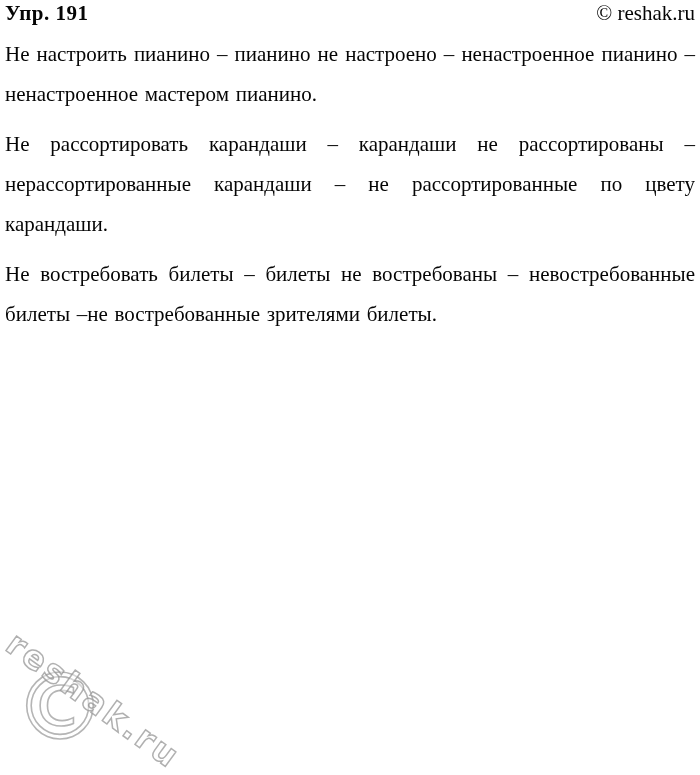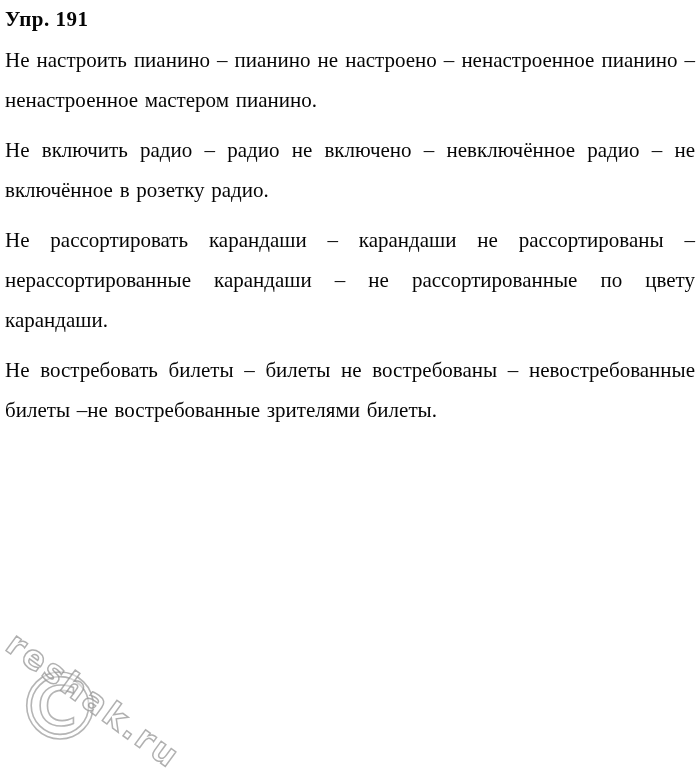--- a/index.html
+++ b/index.html
@@ -13,21 +13,21 @@
     position: relative;
     overflow: hidden;
     font-family: "Liberation Serif", serif;
     color: #050505;
   }
   .page {
     position: relative;
     width: 100%;
     height: 100%;
     box-sizing: border-box;
-    padding: 6px 5px 0 5px;
+    padding: 0 5px 0 5px;
     z-index: 1;
   }
   .header-row {
     display: flex;
     justify-content: space-between;
     align-items: baseline;
     font-size: 21px;
     line-height: 26px;
   }
   .exercise-title {
@@ -83,25 +83,25 @@
     -webkit-text-stroke: 1.6px rgba(150, 150, 150, 0.7);
     text-stroke: 1.6px rgba(150, 150, 150, 0.7);
   }
 </style>
 </head>
 <body>
 
 <div class="page">
   <div class="header-row">
     <span class="exercise-title">Упр. 191</span>
+    <span class="copyright">© reshak.ru</span>
   </div>
 
   <div class="content">
     <p>Не настроить пианино – пианино не настроено – ненастроенное пианино – ненастроенное мастером пианино.</p>
-    <p>Не включить радио – радио не включено – невключённое радио – не включённое в розетку радио.</p>
     <p>Не рассортировать карандаши – карандаши не рассортированы – нерассортированные карандаши – не рассортированные по цвету карандаши.</p>
     <p>Не востребовать билеты – билеты не востребованы – невостребованные билеты –не востребованные зрителями билеты.</p>
   </div>
 
   <div class="watermark">
     <span class="wm-symbol">©</span>
     <span class="wm-text">reshak.ru</span>
   </div>
 </div>
 

